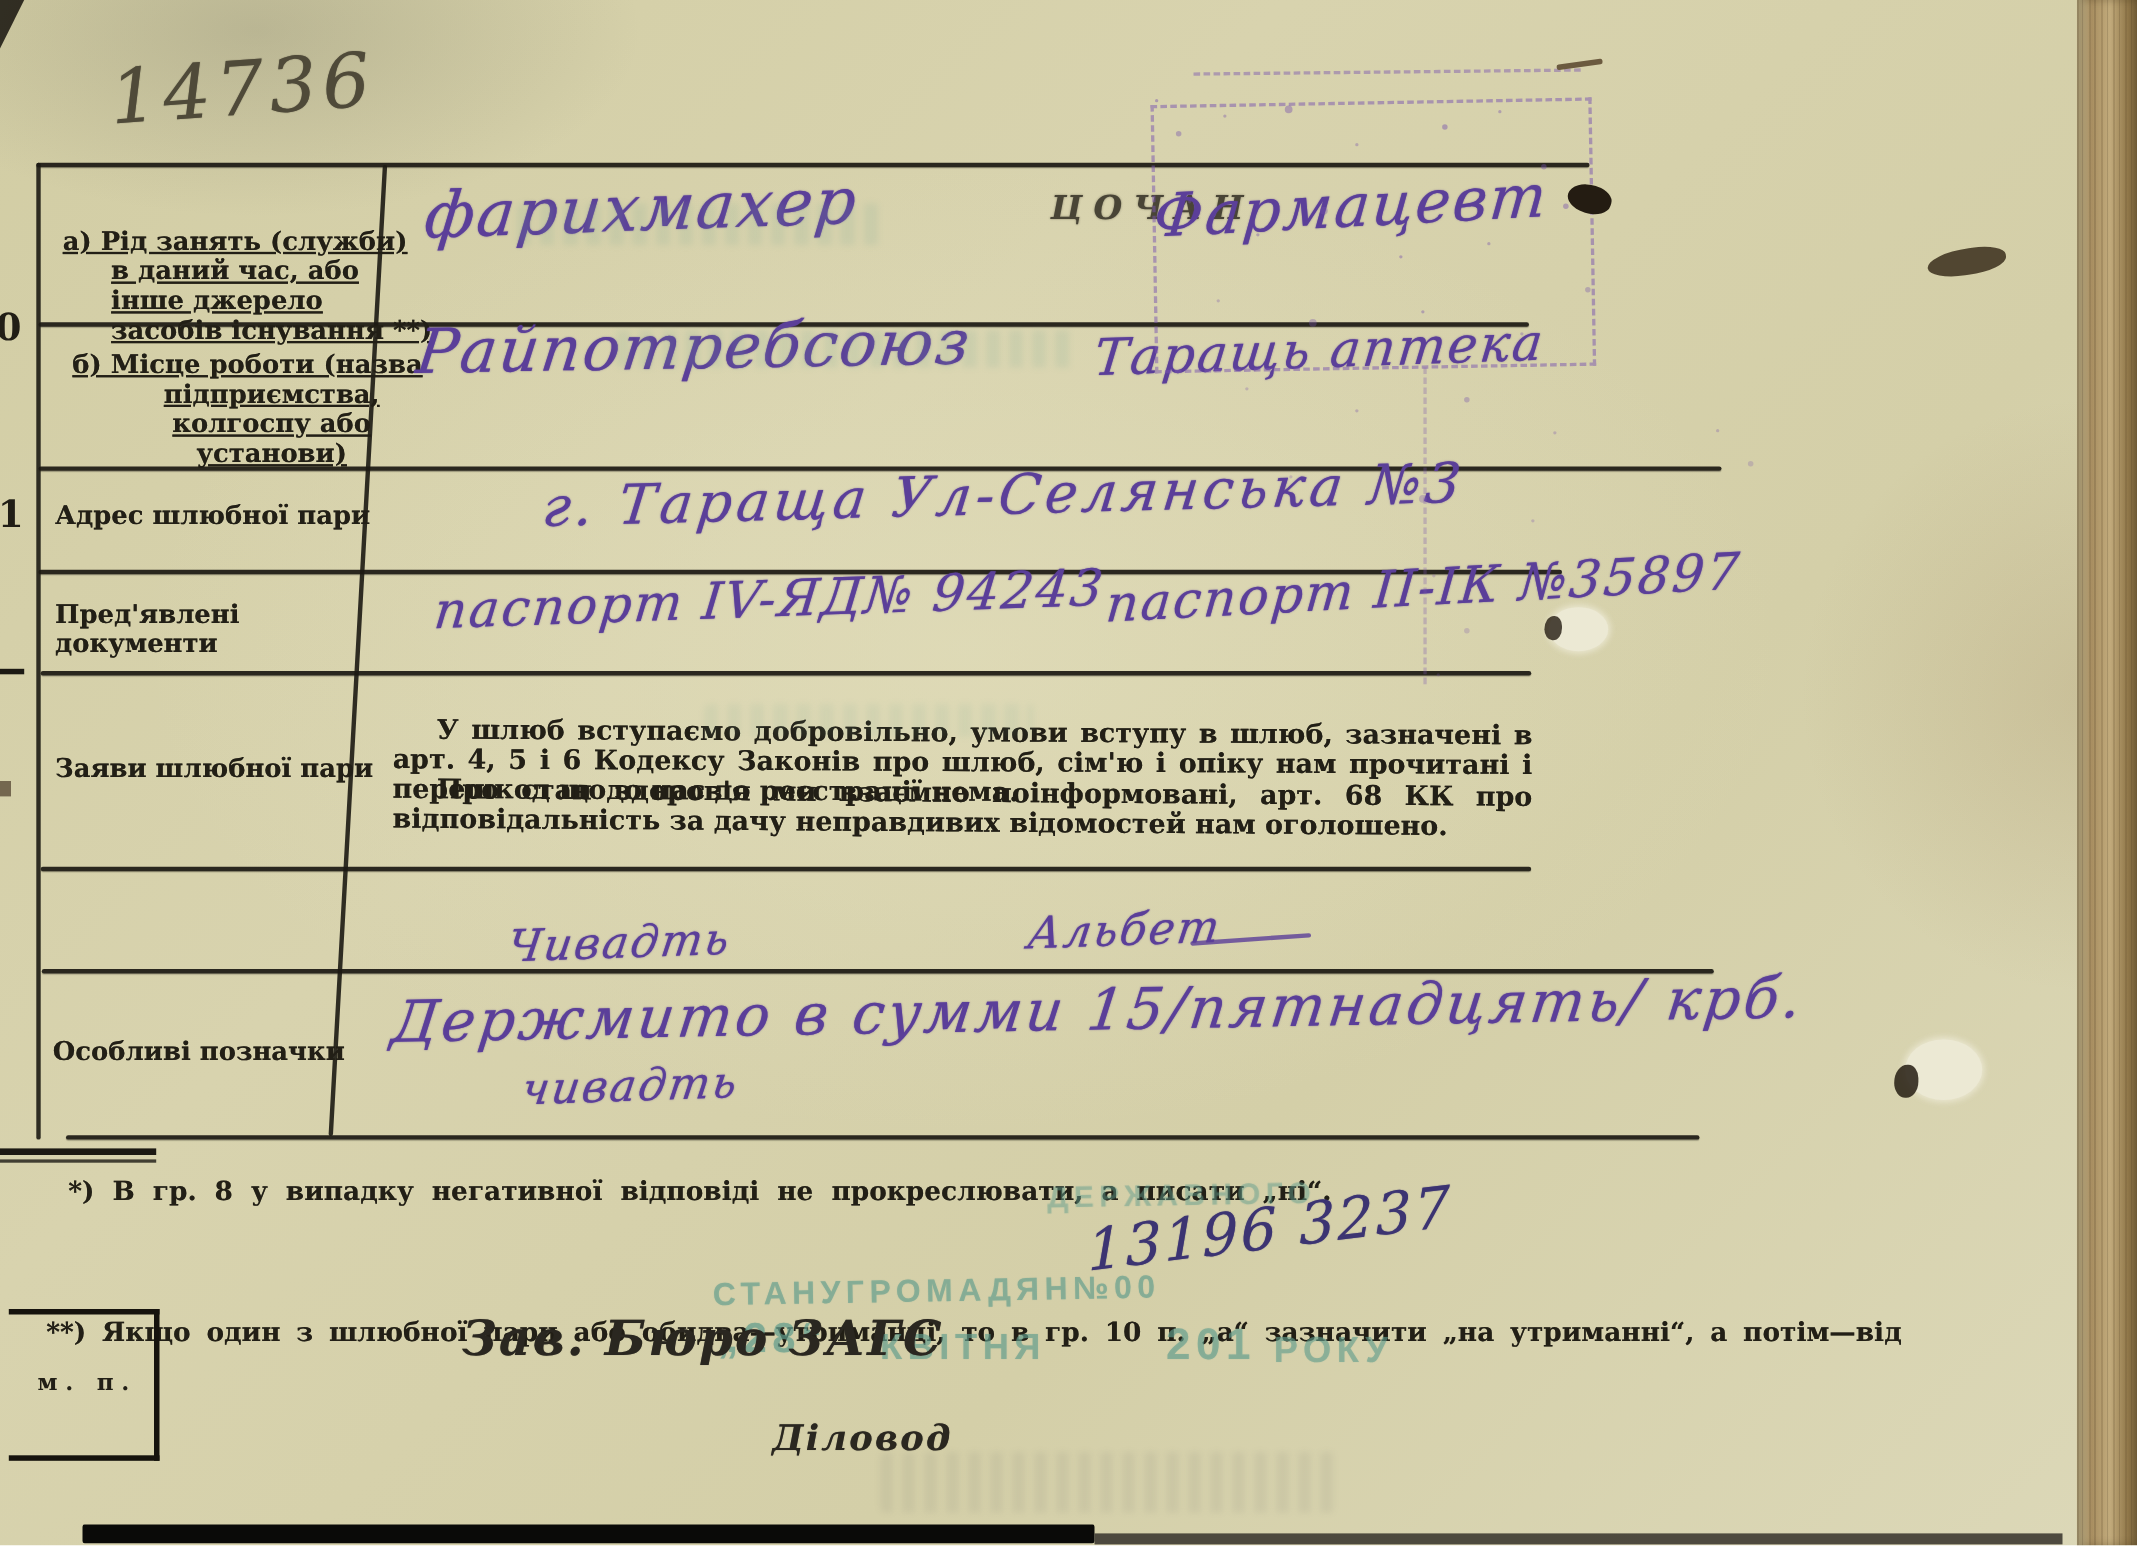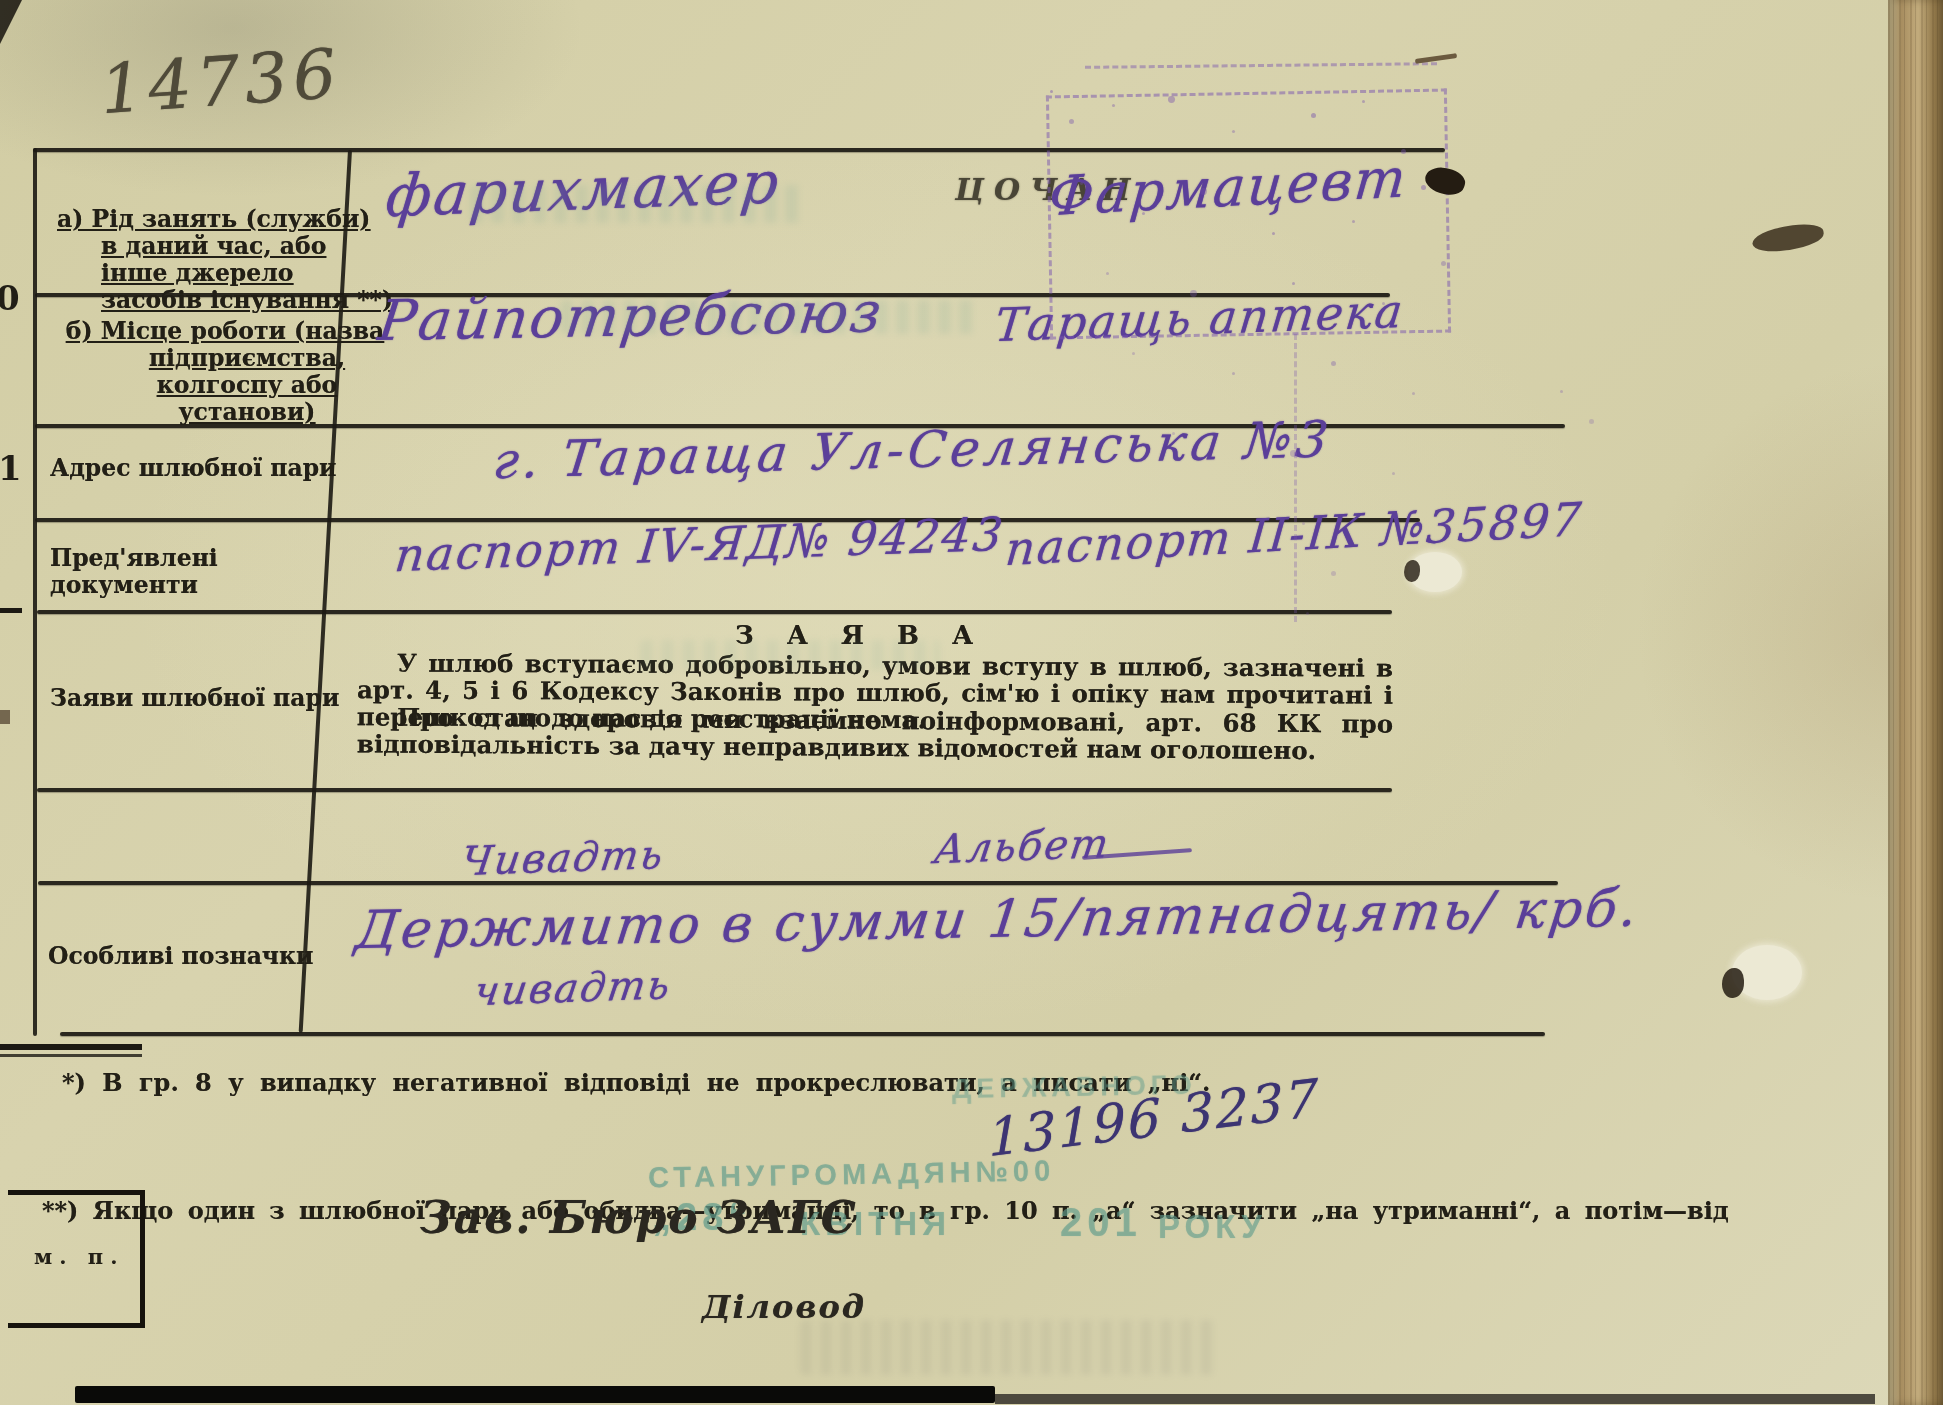--- a/index.html
+++ b/index.html
@@ -81,21 +81,20 @@
   <div class="abs hw" style="left:1052px;top:165px;font-size:54px;transform:rotate(-3deg) skewX(-8deg);">Фармацевт</div>
 
   <div class="abs hw" style="left:383px;top:288px;font-size:56px;transform:rotate(-1deg) skewX(-8deg);">Райпотребсоюз</div>
   <div class="abs hw" style="left:998px;top:298px;font-size:46px;transform:rotate(-2deg) skewX(-8deg);">Таращь аптека</div>
 
   <div class="abs hw" style="left:497px;top:432px;font-size:50px;transform:rotate(-1.5deg) skewX(-8deg);letter-spacing:4px;">г. Тараща Ул-Селянська №3</div>
 
   <div class="abs hw" style="left:398px;top:528px;font-size:46px;transform:rotate(-2deg) skewX(-8deg);">паспорт IV-ЯД№ 94243</div>
   <div class="abs hw" style="left:1008px;top:522px;font-size:46px;transform:rotate(-3deg) skewX(-8deg);">паспорт ІІ-ІК №35897</div>
 
-  <div class="abs label" style="left:620px;top:622px;width:480px;text-align:center;font-size:26px;letter-spacing:12px;">З А Я В А</div>
   <div class="abs label" style="left:357px;top:652px;width:1036px;font-size:24.5px;line-height:27px;text-align:justify;text-indent:40px;transform:rotate(.3deg);">У шлюб вступаємо добровільно, умови вступу в шлюб, зазначені в арт. 4, 5 і 6 Кодексу Законів про шлюб, сім'ю і опіку нам прочитані і перешкод щодо нас до реєстрації нема.</div>
   <div class="abs label" style="left:357px;top:707px;width:1036px;font-size:24.5px;line-height:27px;text-align:justify;text-indent:40px;transform:rotate(.4deg);">Про стан здоров'я ми взаємно поінформовані, арт. 68 КК про відповідальність за дачу неправдивих відомостей нам оголошено.</div>
 
   <div class="abs hw" style="left:465px;top:838px;font-size:40px;transform:rotate(-2deg) skewX(-10deg);">Чивадть</div>
   <div class="abs hw" style="left:938px;top:826px;font-size:40px;transform:rotate(-2deg) skewX(-10deg);">Альбет</div>
   <div class="abs" style="left:1082px;top:852px;width:110px;height:4px;background:#5b3f99;opacity:.8;transform:rotate(-4deg);border-radius:2px;"></div>
 
   <div class="abs hw" style="left:360px;top:900px;font-size:52px;transform:rotate(-1deg) skewX(-8deg);letter-spacing:3px;">Держмито в сумми 15/пятнадцять/ крб.</div>
   <div class="abs hw" style="left:478px;top:968px;font-size:40px;transform:rotate(-2deg) skewX(-10deg);">чивадть</div>
 

